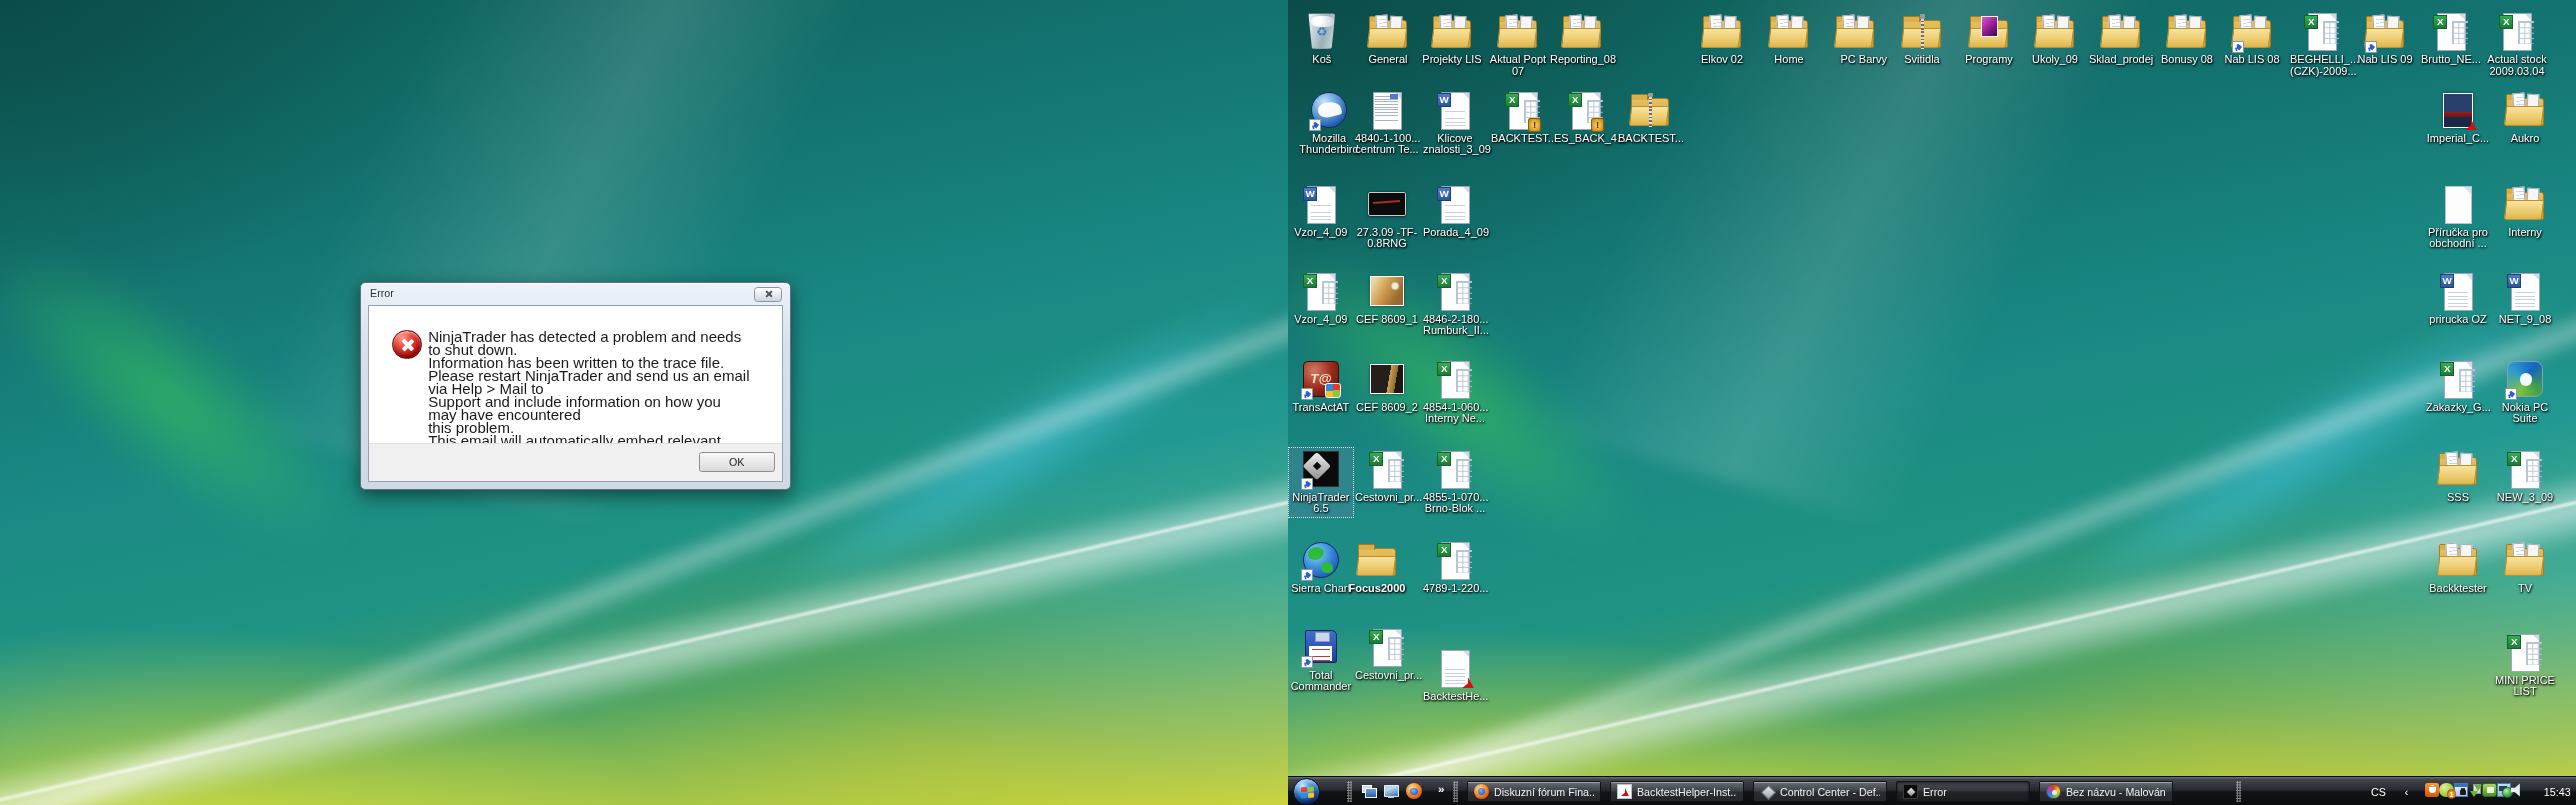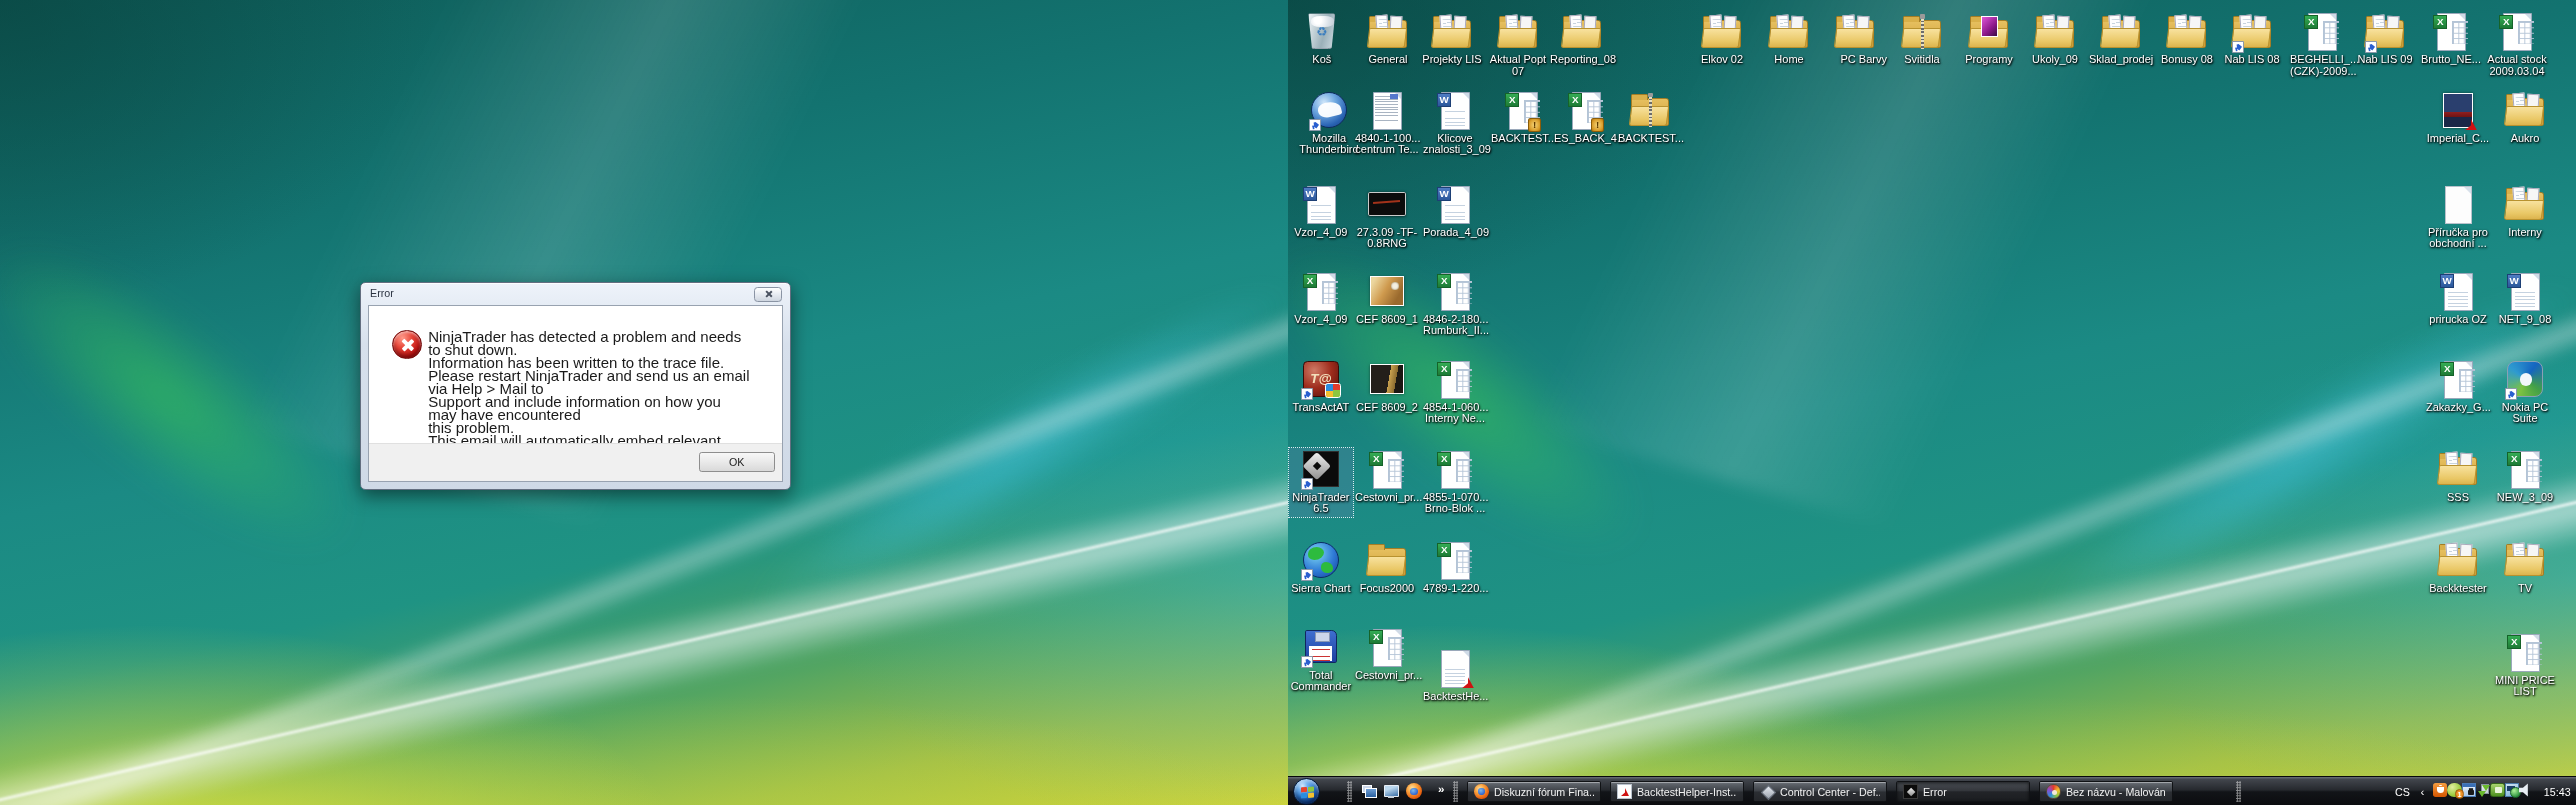--- a/index.html
+++ b/index.html
@@ -206,21 +206,21 @@
     clip-path:polygon(50% 0, 100% 100%, 0 100%, 50% 55%); }
   .w-control-center::after { content:""; position:absolute; left:2.7px; top:2.7px; width:9px; height:9px;
     transform:rotate(45deg); background:linear-gradient(135deg,#e8ecf2,#9aa2ad); border:0.9px solid #68707c; }
   .w-ninjatrader { background:#0b0b0b; border:0.9px solid #3a3a3a; }
   .w-ninjatrader::after { content:""; position:absolute; left:3.6px; top:3.6px; width:6.3px; height:6.3px;
     transform:rotate(45deg); background:linear-gradient(135deg,#f0f0f0,#8e8e8e); }
   .w-paint { border-radius:50%; background:conic-gradient(#e23b2e, #f3c02f, #8cc63f, #2a8de0, #8a4fd0, #e23b2e);
     border:0.9px solid #5a4a3a; }
   .w-paint::after { content:""; position:absolute; left:4.5px; top:4.5px; width:5.4px; height:5.4px;
     border-radius:50%; background:#f2e8d8; }
-  .tray { position:absolute; right:5.4px; top:0; height:29px; display:flex; align-items:center; gap:7px; }
+  .tray { position:absolute; right:5.4px; top:0; height:29px; display:flex; align-items:center; gap:15px; }
   .tray-lang { color:#fff; font-size:10.7px; margin-right:3.6px; cursor:pointer; }
   .tray-collapse { color:#fff; font-size:11.6px; margin-right:1.8px; cursor:pointer; }
   .ti { position:relative; width:14.3px; height:14.3px; display:inline-block; cursor:pointer; }
   .ti b { position:absolute; right:-2.7px; bottom:-1.8px; width:9.8px; height:9.8px; border-radius:50%;
     background:radial-gradient(#f7b733,#e67e22 70%); border:0.9px solid #9a5c08; color:#fff;
     font-size:7.2px; line-height:9.8px; text-align:center; font-weight:bold; z-index:4; }
   .t-java { background:linear-gradient(#f59d40,#d35500); border-radius:2.7px; }
   .t-java::after { content:""; position:absolute; left:3.6px; top:4.5px; width:7.2px; height:5.4px;
     background:#fff; border-radius:0 0 3.6px 3.6px; }
   .t-java::before { content:""; position:absolute; left:5.4px; top:1.8px; width:3.6px; height:1.8px;
@@ -640,21 +640,21 @@
         </div>
         <div class="icon-label">NEW_3_09</div>
       </div>
       <div class="desktop-icon" style="left: 0.9px; top: 539px;">
         <div class="icon-art">
           <i class="gl"></i>
           <i class="sc"></i>
         </div>
         <div class="icon-label">Sierra Chart</div>
       </div>
-      <div class="desktop-icon" style="left: 67px; top: 539px;">
+      <div class="desktop-icon" style="left: 57px; top: 539px; font-weight: bold;">
         <div class="icon-art">
           <i class="fb"></i>
           <i class="ff"></i>
         </div>
         <div class="icon-label">Focus2000</div>
       </div>
       <div class="desktop-icon" style="left: 135px; top: 539px;">
         <div class="icon-art">
           <i class="pg"></i>
           <i class="xl">X</i>

